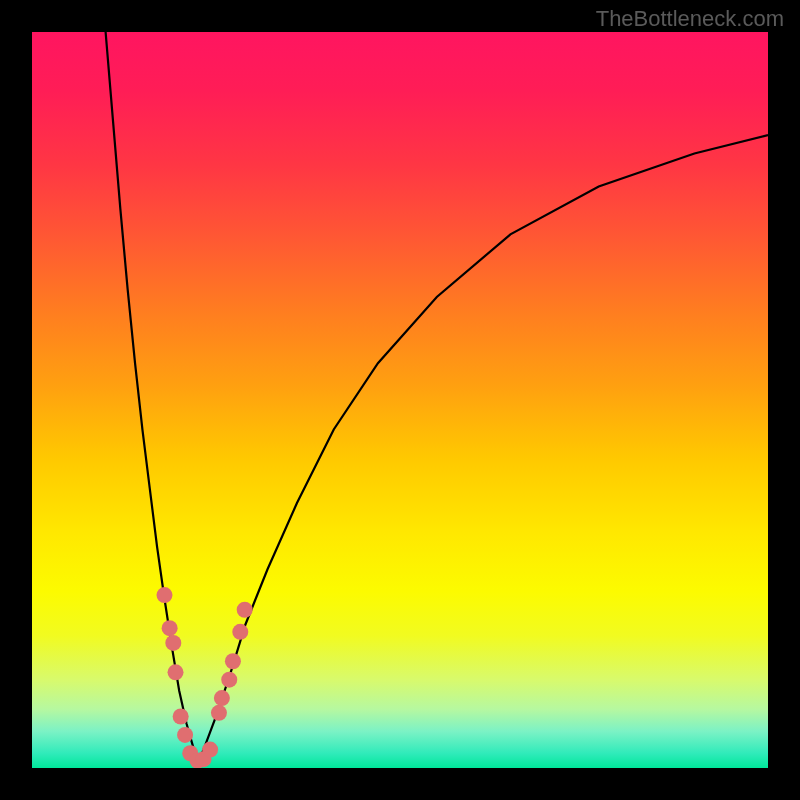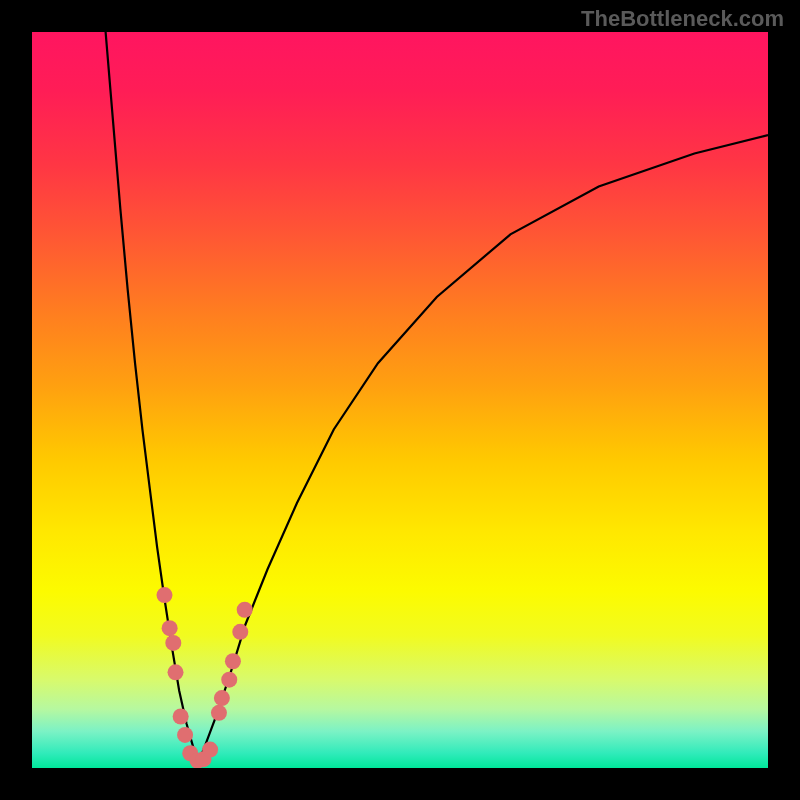--- a/index.html
+++ b/index.html
@@ -13,21 +13,21 @@
       background: #000;
       position: relative;
       overflow: hidden;
     }
     .watermark {
       position: absolute;
       top: 6px;
       right: 16px;
       font-family: Arial, sans-serif;
       font-size: 22px;
-      font-weight: 700;
+      font-weight: 400;
       color: #5a5a5a;
       z-index: 10;
     }
     .plot-area {
       position: absolute;
       top: 32px;
       left: 32px;
       width: 736px;
       height: 736px;
     }

